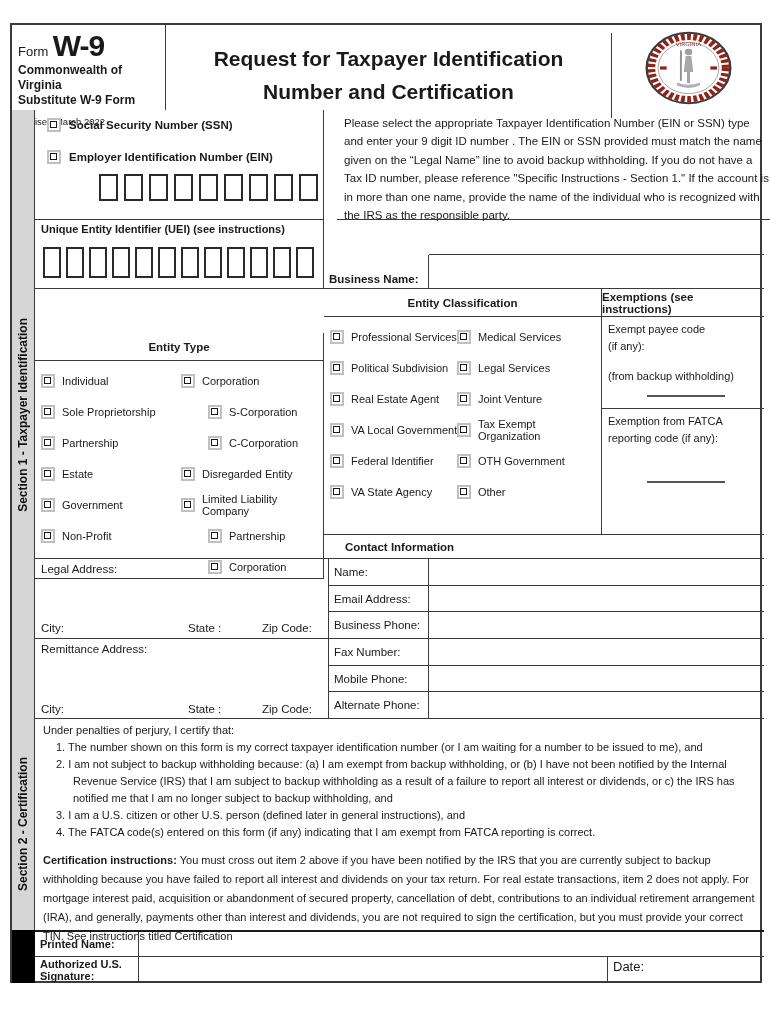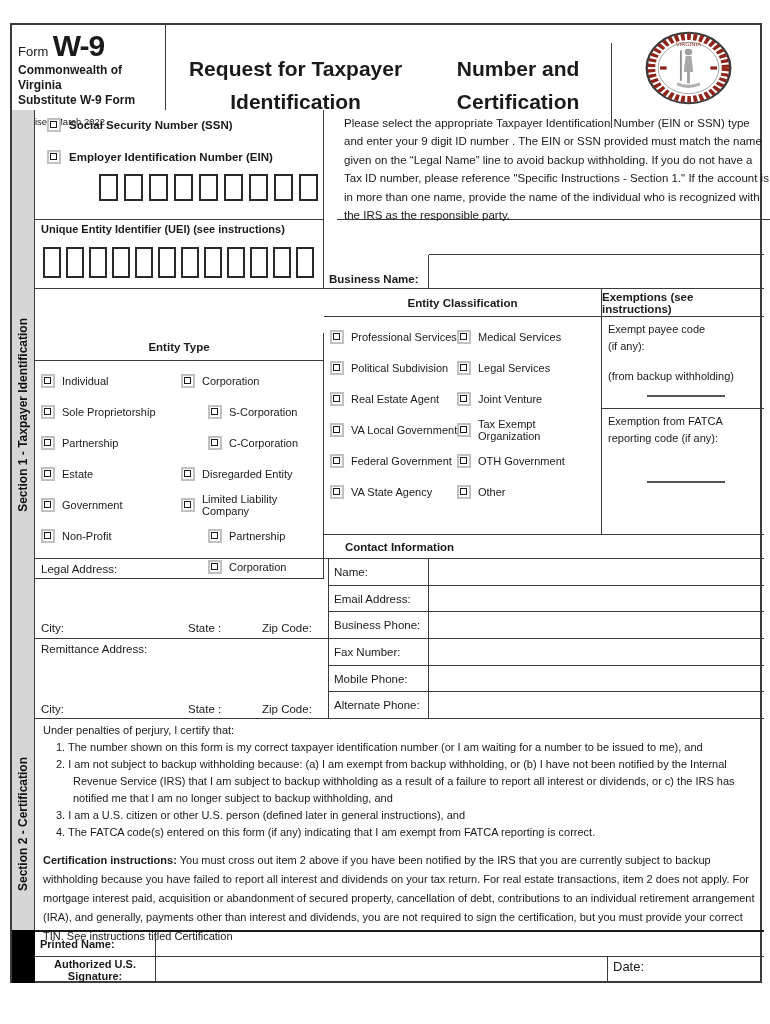--- a/index.html
+++ b/index.html
@@ -9,21 +9,21 @@
   .form { position:absolute; left:10px; top:23px; width:752px; height:960px; border:2px solid #3a3a3a; background:#fff; }
   .abs { position:absolute; }
   .bold { font-weight:bold; }
 
   
   .hdr-formbox { left:0; top:0; width:154px; height:85px; border-right:1.5px solid #3a3a3a; padding:4px 6px; }
   .hdr-form-lbl { font-size:13px; }
   .hdr-form-num { font-size:30px; font-weight:bold; letter-spacing:-1px; }
   .hdr-sub { font-size:12px; font-weight:bold; line-height:1.25; }
   .hdr-rev { font-size:9.5px; margin-top:8px; }
-  .hdr-title { left:154px; top:18px; width:446px; height:85px; border-right:1.5px solid #3a3a3a; display:flex; flex-direction:row; justify-content:center; align-items:center; text-align:center; font-size:21px; font-weight:bold; line-height:1.55; }
+  .hdr-title { left:154px; top:8px; width:446px; height:85px; border-right:1.5px solid #3a3a3a; display:flex; flex-direction:column; justify-content:center; align-items:center; text-align:center; font-size:21px; font-weight:bold; line-height:1.55; }
   .hdr-seal { left:600px; top:0; width:152px; height:85px; display:flex; align-items:center; justify-content:center; }
 
   
   .sidebar { left:0; width:23px; background:#d6d6d6; border-right:1.5px solid #3a3a3a; display:flex; align-items:center; justify-content:center; }
   .vlabel { writing-mode:vertical-rl; transform:rotate(180deg); font-size:12px; font-weight:bold; white-space:nowrap; color:#111; }
   .blackbox { left:0; top:905px; width:23px; height:53px; background:#000; }
 
   
   .tinbox { left:23px; top:85px; width:289px; height:110px; border-bottom:1.5px solid #3a3a3a; border-right:1.5px solid #3a3a3a; }
   .cbrow { position:absolute; display:flex; align-items:center; gap:8px; }
@@ -69,21 +69,21 @@
   .c-lbl { width:100px; border-right:1.5px solid #3a3a3a; display:flex; align-items:center; padding:0 5px; font-size:11.5px; }
   .c-val { flex:1; }
 
   
   .cert { left:23px; top:694px; width:729px; height:211px; padding:3px 8px 0 8px; font-size:11px; line-height:1.55; }
   .cert-item { padding-left:30px; text-indent:-17px; }
   .cert-instr { margin-top:10px; line-height:1.72; }
 
   
   .sigrow { left:23px; display:flex; border-top:2px solid #1a1a1a; }
-  .sig-lbl { width:121px; border-right:1.5px solid #3a3a3a; display:flex; align-items:center; padding:0 5px; font-size:11px; font-weight:bold;text-align:center; }
+  .sig-lbl { width:104px; border-right:1.5px solid #3a3a3a; display:flex; align-items:center; padding:0 5px; font-size:11px; font-weight:bold; }
   .sig-val { flex:1; }
   .date-cell { width:157px; border-left:1.5px solid #3a3a3a; display:flex; align-items:flex-start; padding:2px 5px; font-size:13px; }
 </style>
 </head>
 <body>
 
 <div class="page">
   <div class="form">
 
     <div class="abs hdr-formbox">
@@ -281,21 +281,21 @@
         <div class="chk-item">
             <span class="cb">
               <span class="cb-in"></span>
             </span>
             <span>VA Local Government</span>
           </div>
         <div class="chk-item">
             <span class="cb">
               <span class="cb-in"></span>
             </span>
-            <span>Federal Government</span>
+            <span>Federal Identifier</span>
           </div>
         <div class="chk-item">
             <span class="cb">
               <span class="cb-in"></span>
             </span>
             <span>VA State Agency</span>
           </div>
       </div>
       <div class="chk-col" style="left:133px; width:143px;">
         <div class="chk-item">

